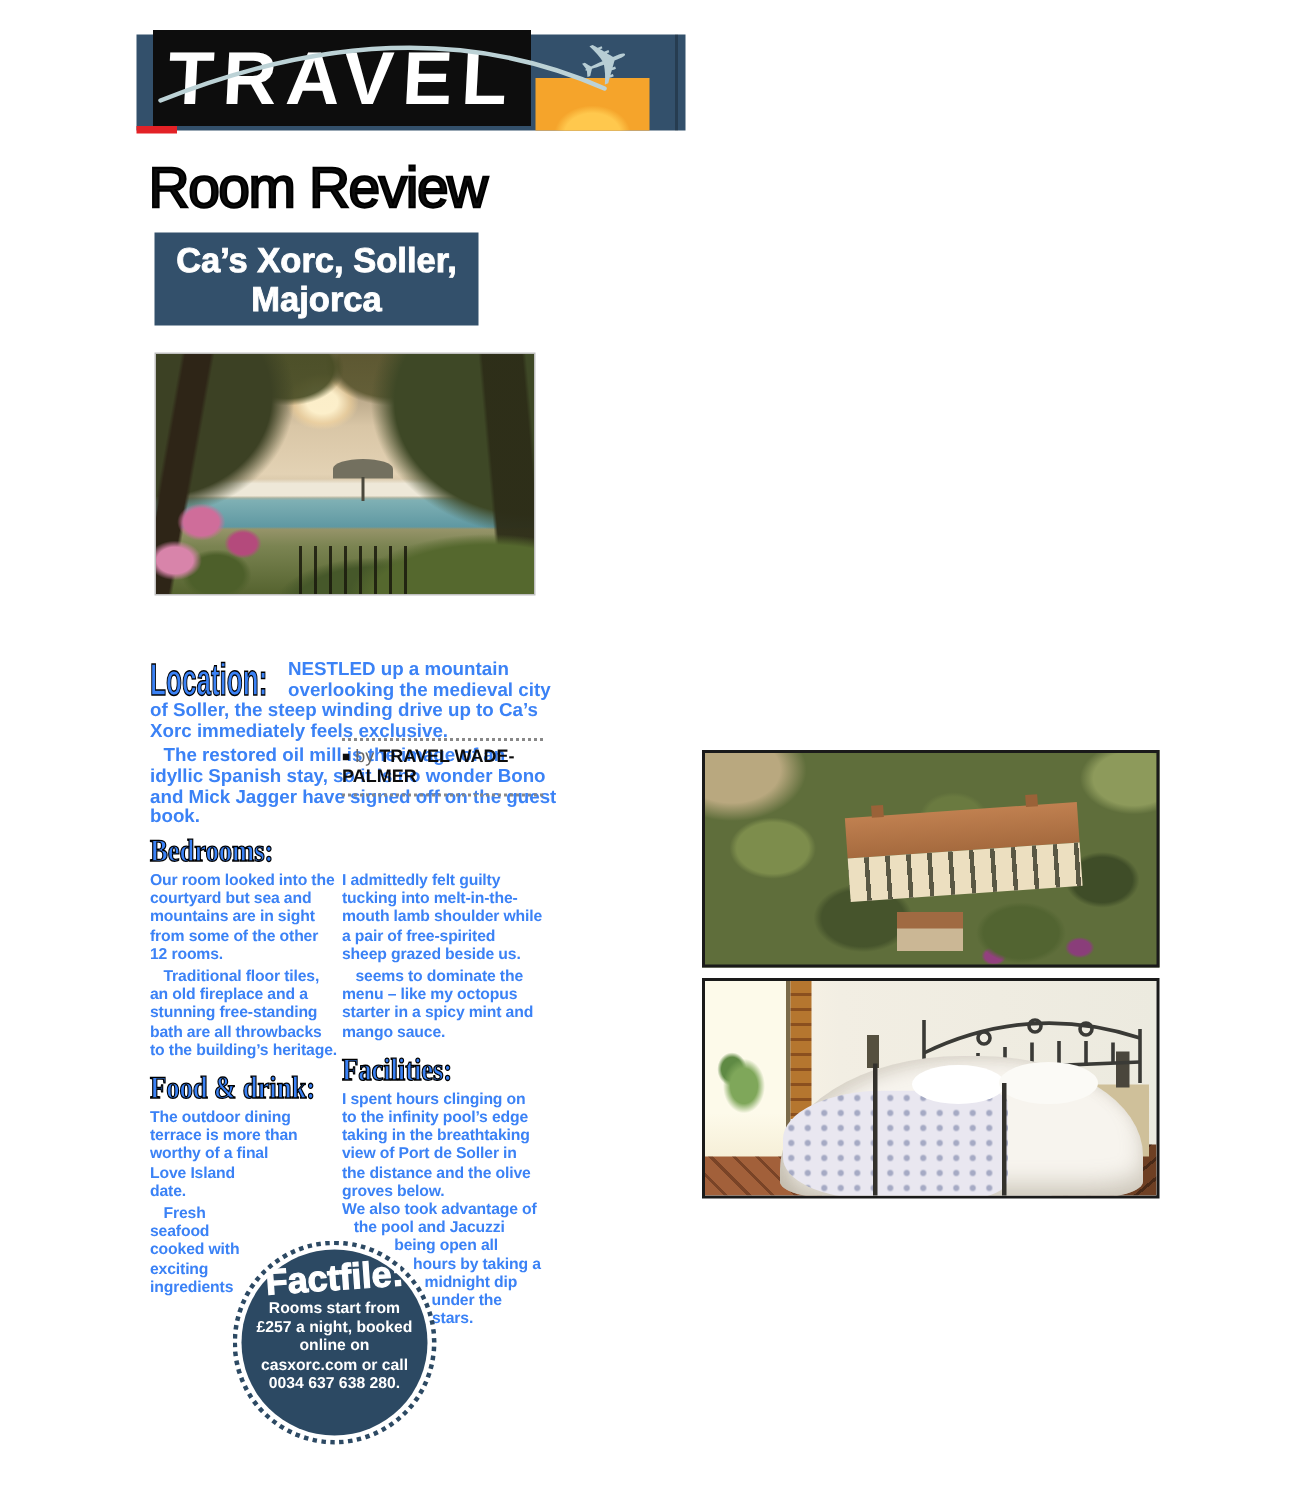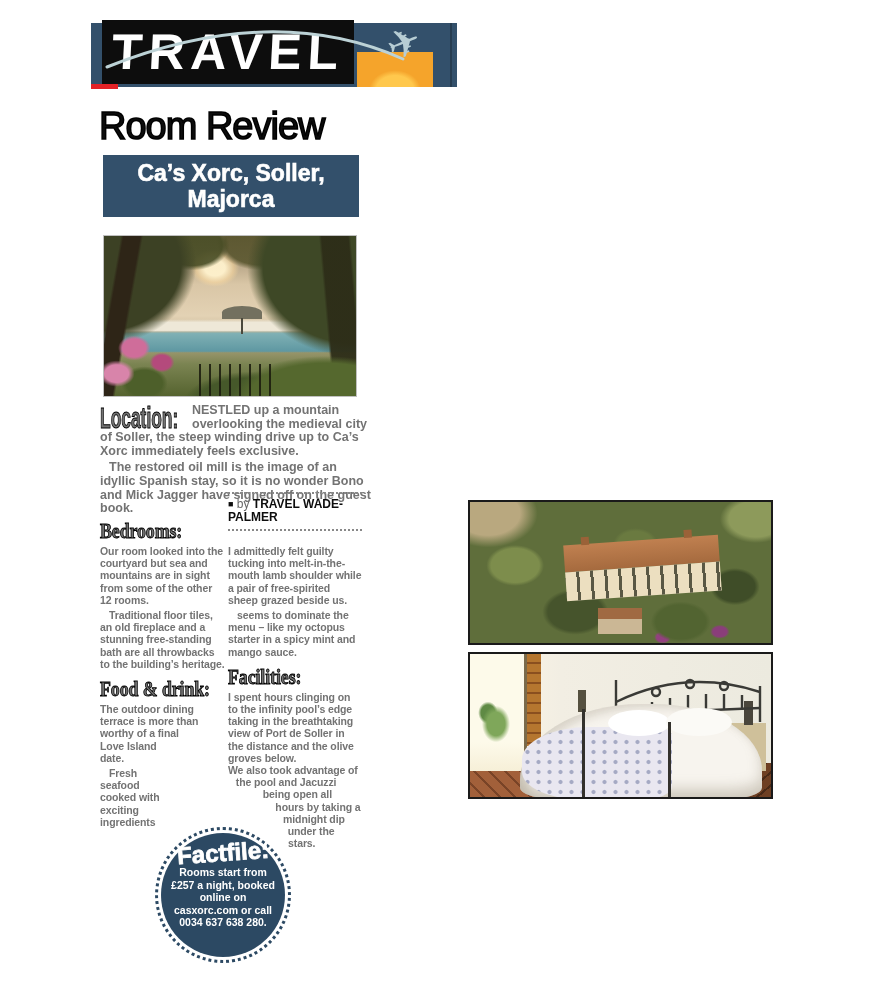--- a/index.html
+++ b/index.html
@@ -17,34 +17,34 @@
   .mh-orange{position:absolute;left:266px;top:37px;width:76px;height:35px;background:#f5a42b;
              background-image:radial-gradient(34px 26px at 50% 108%, #ffc84d 0 55%, rgba(255,200,77,0) 75%);}
   .mh-plane{position:absolute;left:296px;top:8px;font-size:40px;color:#b7cdd4;
             transform:rotate(-22deg);line-height:1;}
   .mh-contrail{position:absolute;left:-4px;top:-10px;pointer-events:none;}
   .mh-red{position:absolute;left:0;top:69px;width:27px;height:5px;background:#e32126;}
 
   
   .headline{position:absolute;left:99px;top:104px;font-size:38px;font-weight:normal;
             letter-spacing:-1px;line-height:44px;-webkit-text-stroke:1.5px #000;white-space:nowrap;}
-  .kicker{position:absolute;left:103px;top:155px;width:256px;height:62px;background:#33506b;
+  .kicker{position:absolute;left:103px;top:155px;width:216px;height:62px;background:#33506b;
           color:#fff;font-weight:bold;font-size:23px;line-height:26px;text-align:center;
           padding-top:5px;box-sizing:border-box;-webkit-text-stroke:0.6px #fff;}
 
   
   .squeeze{display:inline-block;transform-origin:0 60%;white-space:nowrap;font-weight:bold;
            -webkit-text-stroke:0.9px #000;}
   .sub-head{font-size:21px;line-height:22px;margin:8px 0 3px 0;font-family:Liberation Serif, serif;}
   .sub-head .squeeze{transform:scaleX(0.85);}
   .loc-float{float:left;width:88px;height:27px;margin-right:4px;}
   .loc-label{font-size:30px;line-height:27px;transform:scaleX(0.58);-webkit-text-stroke:1px #000;}
 
   
-  .bodytext{font-weight:bold;color:#737373;}
+  .bodytext{font-weight:bold;color:#3b82f6;margin-top:36px;}
   .bodytext p{margin:0;}
   .bodytext p + p{margin-top:3px;text-indent:9px;}
   .loc-block{position:absolute;left:100px;top:404px;width:272px;font-size:12.5px;line-height:13.6px;}
   .col{position:absolute;font-size:10.5px;line-height:12.2px;letter-spacing:-0.1px;}
   .col-left{left:100px;top:512px;width:126px;}
   .col-mid{left:228px;top:545px;width:134px;}
 
   
   .byline{position:absolute;left:228px;top:492px;width:134px;border-top:2px dotted #888;
           border-bottom:2px dotted #888;padding:4px 0 5px 0;font-size:12px;line-height:13px;}

